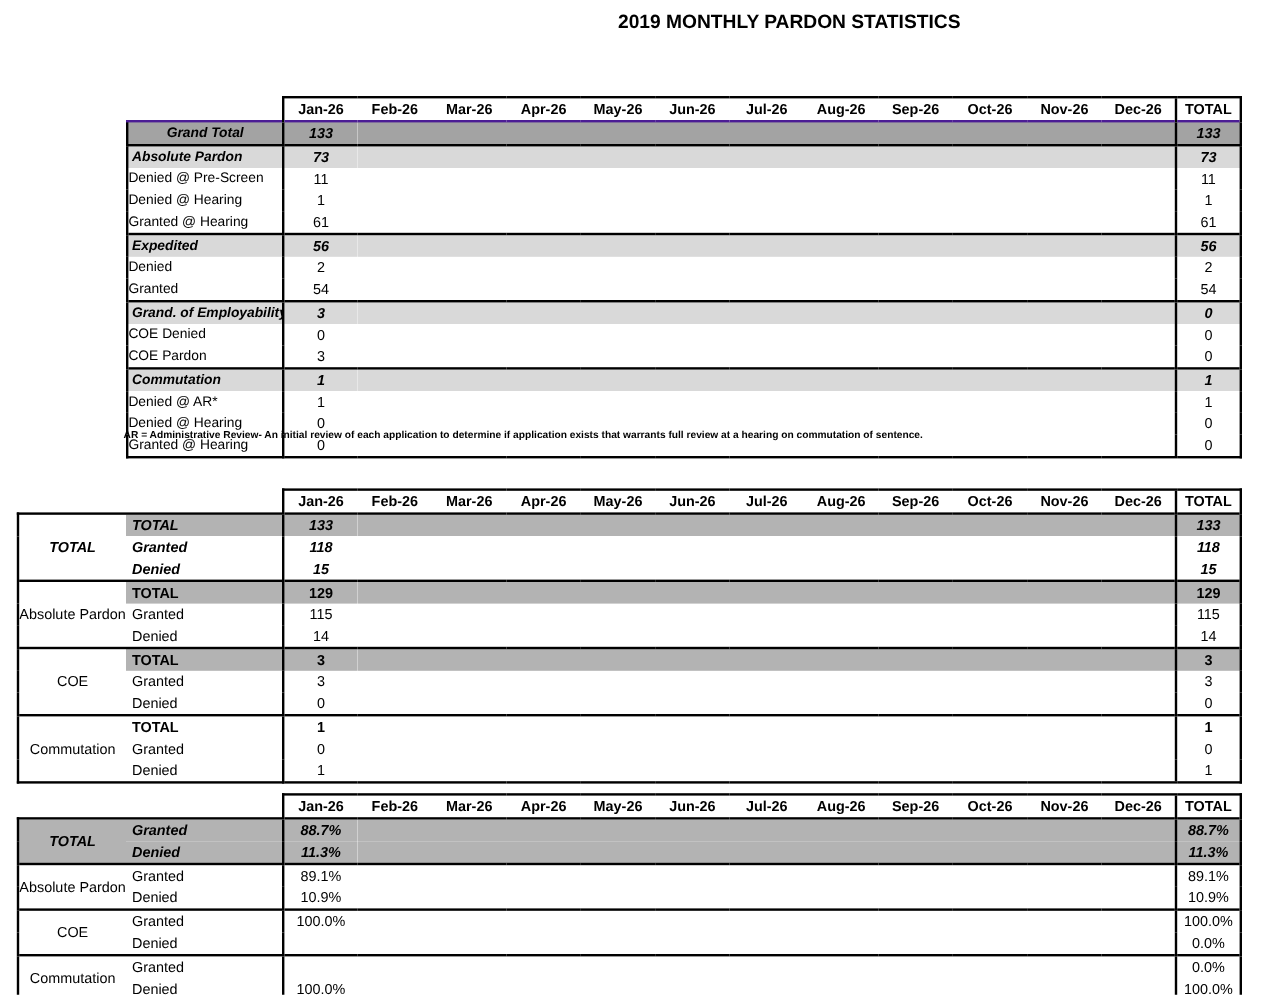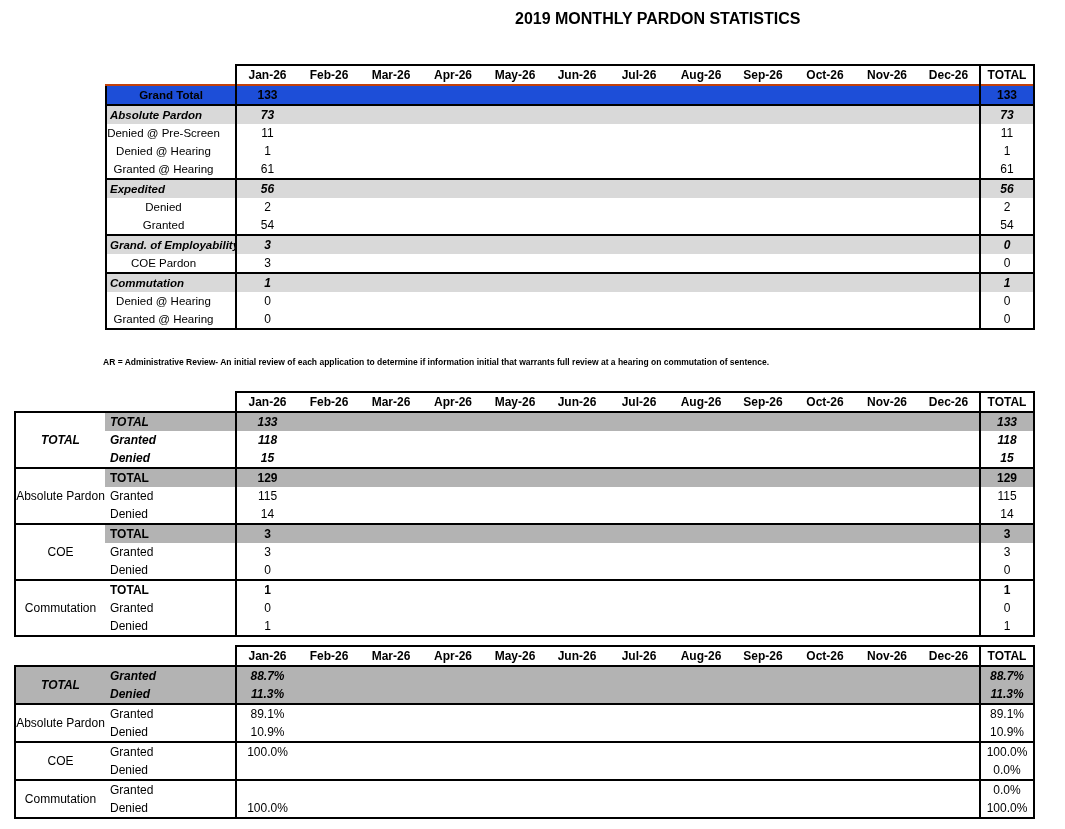--- a/index.html
+++ b/index.html
@@ -11,21 +11,21 @@
     color:#000;
     overflow:hidden;
   }
   .title{
     position:absolute;left:515px;top:10px;
     font-size:16px;font-weight:bold;white-space:nowrap;
   }
   table{
     position:absolute;
     border-collapse:collapse;table-layout:fixed;
-    font-size:12px;color:#000;
+    font-size:12px;color:#000;margin-top:16px;
   }
   td,th{
     padding:0;height:18px;line-height:17px;
     white-space:nowrap;overflow:hidden;
     font-weight:normal;text-align:center;vertical-align:middle;
   }
   
   .corner{border:none;}
   th.m{font-weight:bold;border-top:2px solid #000;}
   th.first{border-left:2px solid #000;}
@@ -33,25 +33,25 @@
   
   .tot{border-left:2px solid #000;border-right:2px solid #000;}
   .bi{font-weight:bold;font-style:italic;}
   .bb{font-weight:bold;}
   .band{background:#b3b3b3;}
   tr.sep>td{border-top:2px solid #000;}
   tr.lastr>td{border-bottom:2px solid #000;}
   
   .t1{left:105px;top:64px;width:928px;}
   .t1 .lbl{border-left:2px solid #000;border-right:2px solid #000;font-size:11.5px;}
-  .t1 tr.grand>td{background:#1d4ed8;font-weight:bold;border-top:2px solid #c2410c;border-bottom:2px solid #000;}
+  .t1 tr.grand>td{background:#a3a3a3;font-weight:bold;font-style:italic;border-top:2px solid #4c1d95;border-bottom:2px solid #000;}
   .t1 tr.sec>td{background:#d9d9d9;font-weight:bold;font-style:italic;border-top:2px solid #000;}
   .t1 tr.grand .lbl{text-align:center;}
   .t1 tr.sec .lbl{text-align:left;padding-left:3px;}
-  .t1 tr.det .lbl{text-align:center;padding-right:15px;}
+  .t1 tr.det .lbl{text-align:left;padding-right:15px;}
   
   .t2{left:14px;top:391px;width:1019px;}
   .t3{left:14px;top:645px;width:1019px;}
   .grp{border-left:2px solid #000;white-space:normal;line-height:15px;}
   .gb{border-bottom:2px solid #000;}
   .sub{border-right:2px solid #000;text-align:left;padding-left:5px;}
   .footnote{
     position:absolute;left:103px;top:357px;
     font-size:8.5px;font-weight:bold;white-space:nowrap;
   }
@@ -143,47 +143,59 @@
         <td colspan="11"></td>
         <td class="tot">54</td>
       </tr>
   <tr class="sec">
         <td class="lbl">Grand. of Employability</td>
         <td>3</td>
         <td colspan="11"></td>
         <td class="tot">0</td>
       </tr>
   <tr class="det">
+        <td class="lbl">COE Denied</td>
+        <td>0</td>
+        <td colspan="11"></td>
+        <td class="tot">0</td>
+      </tr>
+  <tr class="det">
         <td class="lbl">COE Pardon</td>
         <td>3</td>
         <td colspan="11"></td>
         <td class="tot">0</td>
       </tr>
   <tr class="sec">
         <td class="lbl">Commutation</td>
         <td>1</td>
         <td colspan="11"></td>
         <td class="tot">1</td>
       </tr>
   <tr class="det">
+        <td class="lbl">Denied @ AR*</td>
+        <td>1</td>
+        <td colspan="11"></td>
+        <td class="tot">1</td>
+      </tr>
+  <tr class="det">
         <td class="lbl">Denied @ Hearing</td>
         <td>0</td>
         <td colspan="11"></td>
         <td class="tot">0</td>
       </tr>
   <tr class="det lastr">
         <td class="lbl">Granted @ Hearing</td>
         <td>0</td>
         <td colspan="11"></td>
         <td class="tot">0</td>
       </tr>
 </tbody>
   </table>
 
-<div class="footnote">AR = Administrative Review- An initial review of each application to determine if information initial that warrants full review at a hearing on commutation of sentence.</div>
+<div class="footnote">AR = Administrative Review- An initial review of each application to determine if application exists that warrants full review at a hearing on commutation of sentence.</div>
 
 <table class="t2">
   <colgroup>
     <col style="width:90px">
       <col style="width:131px">
     <col style="width:62px">
       <col style="width:62px">
       <col style="width:62px">
       <col style="width:62px">
       <col style="width:62px">

